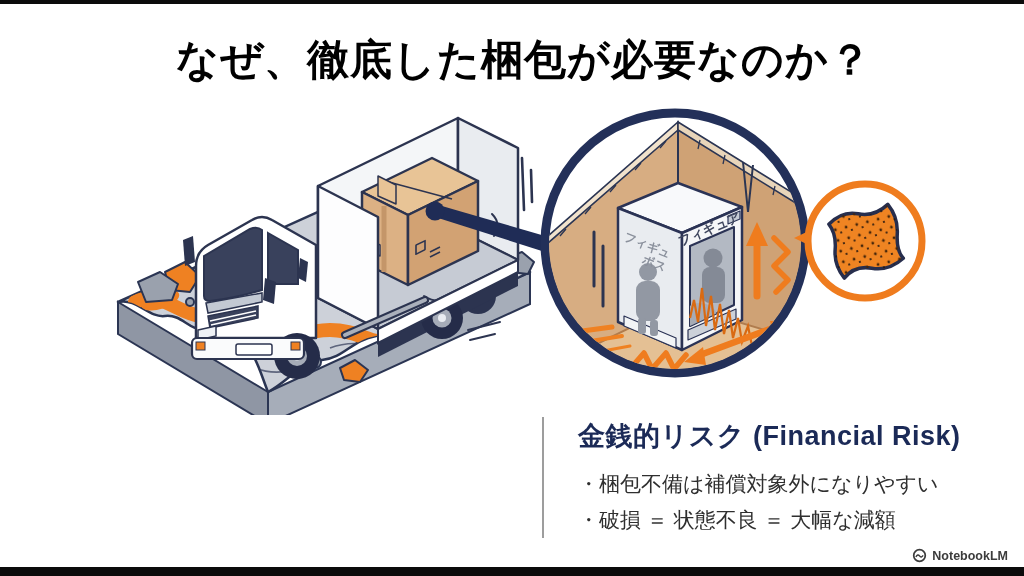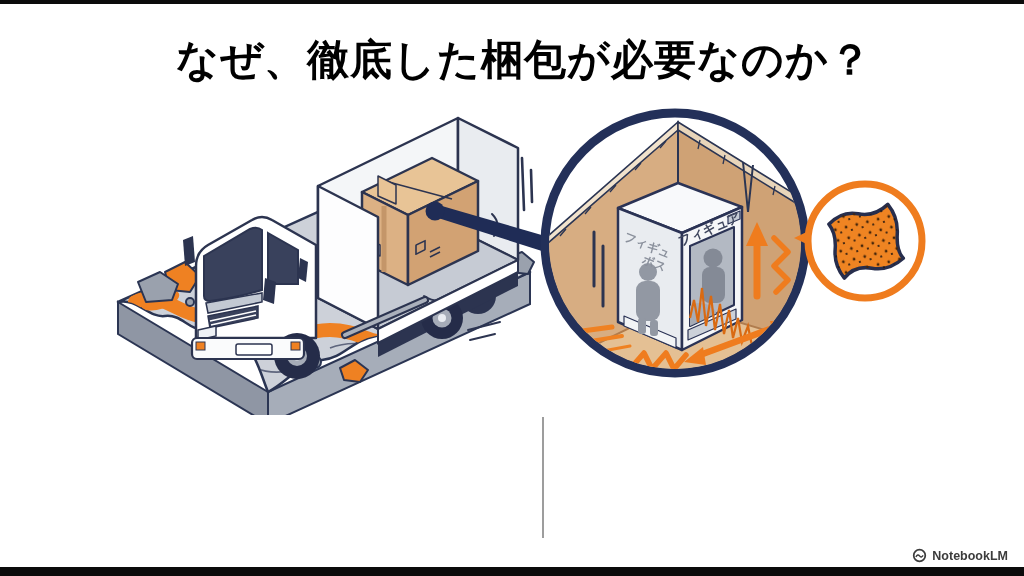--- a/index.html
+++ b/index.html
@@ -202,20 +202,27 @@
       <g transform="rotate(-14 865 241)">
         <path d="M834,216 Q850,206 865,213 T896,211 Q903,226 898,242 T898,267 Q881,276 865,269 T836,272 Q829,257 834,242 T834,216 Z" fill="#ef8422" stroke="#272e4d" stroke-width="3.5" stroke-linejoin="round"></path>
         <path d="M834,216 Q850,206 865,213 T896,211 Q903,226 898,242 T898,267 Q881,276 865,269 T836,272 Q829,257 834,242 T834,216 Z" fill="url(#grit)"></path>
       </g>
     </g>
   </svg>
 
 
   <div class="divider"></div>
 
+  <div class="col col-right">
+    <h2>金銭的リスク (Financial Risk)</h2>
+    <ul class="blist">
+      <li>・梱包不備は補償対象外になりやすい</li>
+      <li>・破損 ＝ 状態不良 ＝ 大幅な減額</li>
+    </ul>
+  </div>
 
   <div class="footer">
     <svg width="15" height="15" viewBox="0 0 14 14">
       <circle cx="7" cy="7" r="5.4" fill="none" stroke="#3c3c3c" stroke-width="1.6"></circle>
       <path d="M3.6,8.4 Q5.4,5.2 7,7.4 T10.4,6.8" fill="none" stroke="#3c3c3c" stroke-width="1.3"></path>
     </svg>
     <span class="brand">NotebookLM</span>
   </div>
 
   <div class="bar bottom"></div>

